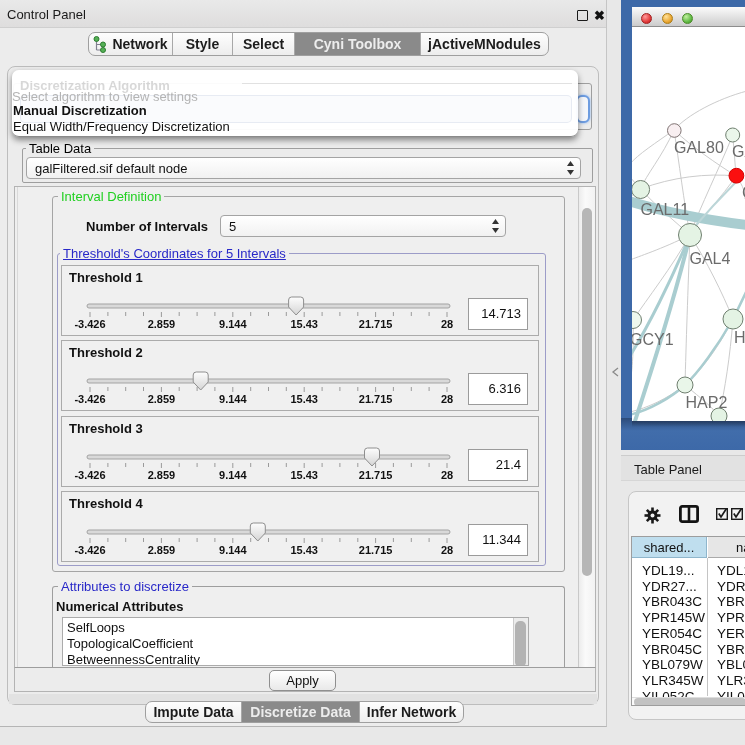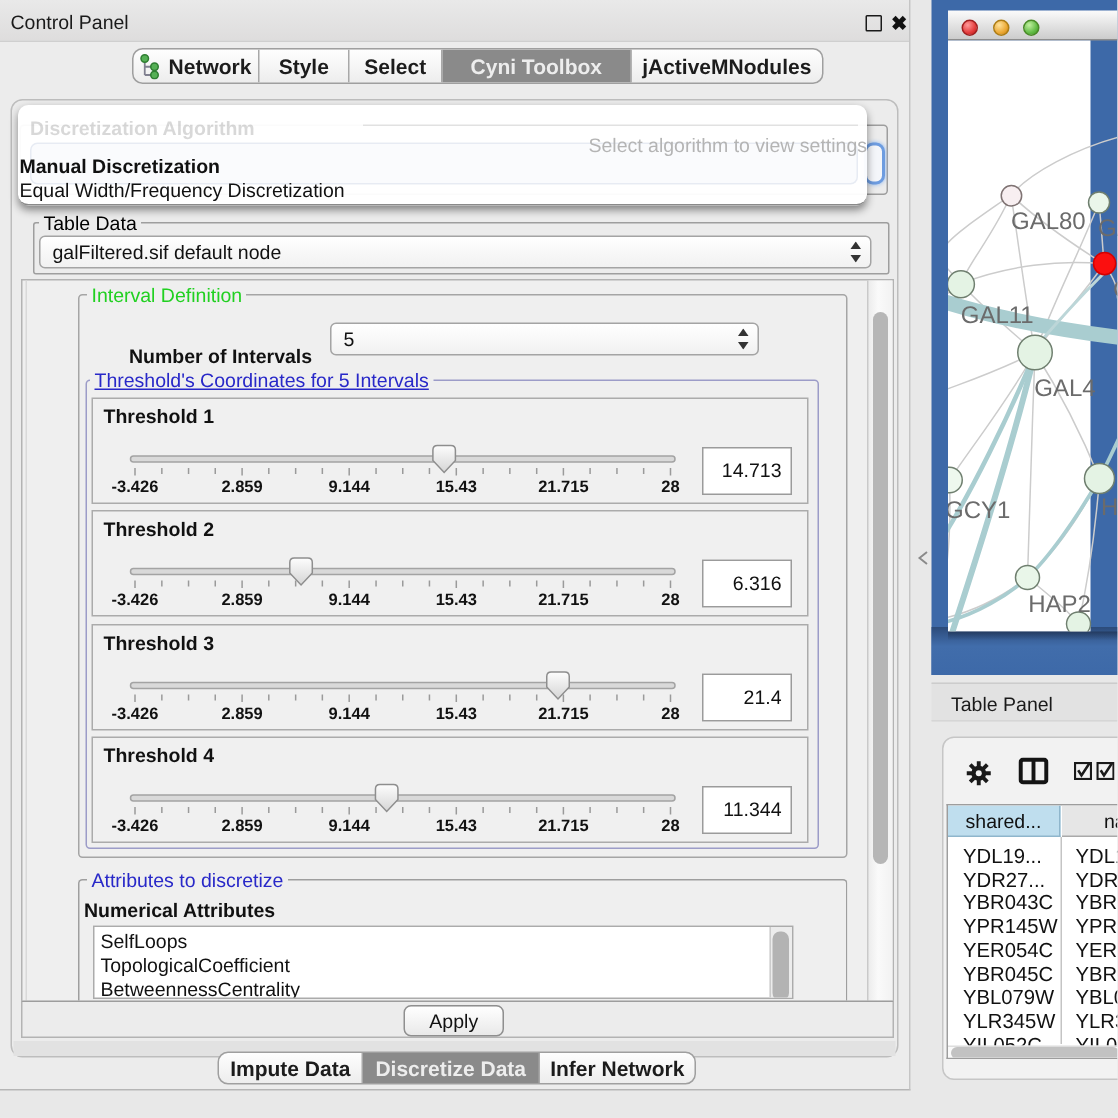--- a/index.html
+++ b/index.html
@@ -42,21 +42,21 @@
 #applybtn { left:269px; top:670px; width:67px; height:21px; border:1px solid #8f8f8f; border-radius:5px; background:linear-gradient(#ffffff,#e9e9e9); font-size:13px; color:#111; text-align:center; line-height:19px; }
 #bottabs { left:145px; top:701px; }
 
 
 #popup { left:12px; top:70px; width:566px; height:67px; background:rgba(255,255,255,0.96); border-radius:7px; box-shadow:0 3px 6px rgba(0,0,0,0.45); border-bottom:1px solid #8a8a8a; }
 
 
 #netwin { left:621px; top:0; width:124px; height:450px; background:#3d69a8; }
 #nettitle { left:632px; top:7px; width:113px; height:20px; background:linear-gradient(#fbfbfb,#cccccc); border-bottom:1px solid #8d8d8d; }
 .light { position:absolute; top:6px; width:11px; height:11px; border-radius:50%; }
-#netcanvas { left:632px; top:27px; width:95px; height:394px; background:#fff; }
+#netcanvas { left:632px; top:27px; width:113px; height:394px; background:#fff; }
 #netshadow { left:632px; top:421px; width:113px; height:6px; background:linear-gradient(rgba(20,30,50,0.45),rgba(20,30,50,0)); }
 
 #tpband { left:621px; top:455px; width:124px; height:26px; background:#e2e2e2; border-top:1px solid #cccccc; border-bottom:1px solid #d6d6d6; }
 #tpband span { position:absolute; left:13px; top:6px; font-size:13px; color:#1a1a1a; }
 #tablebox { left:628px; top:491px; width:130px; height:229px; background:#f2f2f2; border:1px solid #c6c6c6; border-radius:8px; }
 </style>
 </head>
 <body>
 <div id="stage">
 
@@ -100,21 +100,21 @@
     <div class="abs" style="left:14px; top:186px; width:582px; height:506px; border:1px solid #b3b3b3; background:#efefef;"></div>
     <div class="abs" style="left:9px; top:694px; width:588px; height:10px; background:#e2e2e2;"></div>
     <div class="abs" style="left:17px; top:187px; width:1px; height:504px; background:#d9d9d9;"></div>
 
     <div class="abs" style="left:578px; top:187px; width:17px; height:504px; background:linear-gradient(90deg,#ececec,#fafafa 40%,#f2f2f2); border-left:1px solid #c9c9c9;"></div>
     <div class="abs" style="left:582px; top:208px; width:10px; height:368px; background:#b6b6b6; border-radius:5px;"></div>
 
     <div class="group" style="left:52px; top:196px; width:513px; height:376px; border-color:#a5a5a5;"></div>
     <div class="gtitle" style="left:58px; top:189px; color:#21d021; background:#efefef;">Interval Definition</div>
 
-    <div class="abs" style="left:86px; top:230px; font-size:13px; font-weight:bold; color:#111;">Number of Intervals</div>
+    <div class="abs" style="left:86px; top:219px; font-size:13px; font-weight:bold; color:#111;">Number of Intervals</div>
     <div class="combo" style="left:220px; top:215px; width:286px; height:22px;">
       <span class="txt">5</span>
       <svg class="arrows" viewBox="0 0 9 14">
           <path d="M4.5 0 L8 5 L1 5 Z" fill="#333"></path>
           <path d="M4.5 14 L8 9 L1 9 Z" fill="#333"></path>
         </svg>
     </div>
 
     <div class="group" style="left:57px; top:253px; width:489px; height:313px; border-color:#9c9cc8;"></div>
     <div class="gtitle" style="left:60px; top:246px; color:#2828c8; background:#efefef;text-decoration:underline;">Threshold's Coordinates for 5 Intervals</div>
@@ -390,18 +390,18 @@
     <div style="position:absolute; left:10px; top:26px; font-size:13.5px; color:#111; line-height:15.7px;">YDL19...<br>YDR27...<br>YBR043C<br>YPR145W<br>YER054C<br>YBR045C<br>YBL079W<br>YLR345W<br>YIL052C</div>
     <div style="position:absolute; left:85px; top:26px; font-size:13.5px; color:#111; line-height:15.7px;">YDL1<br>YDR2<br>YBR0<br>YPR1<br>YER0<br>YBR0<br>YBL0<br>YLR3<br>YIL0</div>
     <div style="position:absolute; left:0; top:160px; width:114px; height:10px; background:#fafafa; border-top:1px solid #dddddd;"></div>
     <div style="position:absolute; left:2px; top:161px; width:112px; height:8px; background:#c2c2c2; border-radius:4px;"></div>
   </div>
 
   <div class="abs" id="popup">
     <div class="abs" style="left:230px; top:13px; width:330px; height:1px; background:rgba(0,0,0,0.10);"></div>
     <div class="abs" style="left:8px; top:25px; width:552px; height:28px; border:1px solid rgba(90,120,170,0.12); border-radius:5px; background:rgba(150,175,215,0.05);"></div>
     <div class="abs" style="left:8px; top:8px; font-size:13px; font-weight:bold; color:rgba(40,40,40,0.18);">Discretization Algorithm</div>
-    <div class="abs" style="left:0; top:19px; width:566px; text-align:right; font-size:13px; color:#b4b4b4;">Select algorithm to view settings</div>
+    <div class="abs" style="left:0; top:19px; width:566px; text-align:left; font-size:13px; color:#b4b4b4;">Select algorithm to view settings</div>
     <div class="abs" style="left:1px; top:33px; font-size:13px; font-weight:bold; color:#111;">Manual Discretization</div>
     <div class="abs" style="left:1px; top:49px; font-size:13px; color:#111;">Equal Width/Frequency Discretization</div>
   </div>
 
 </div>
 
 </body></html>

